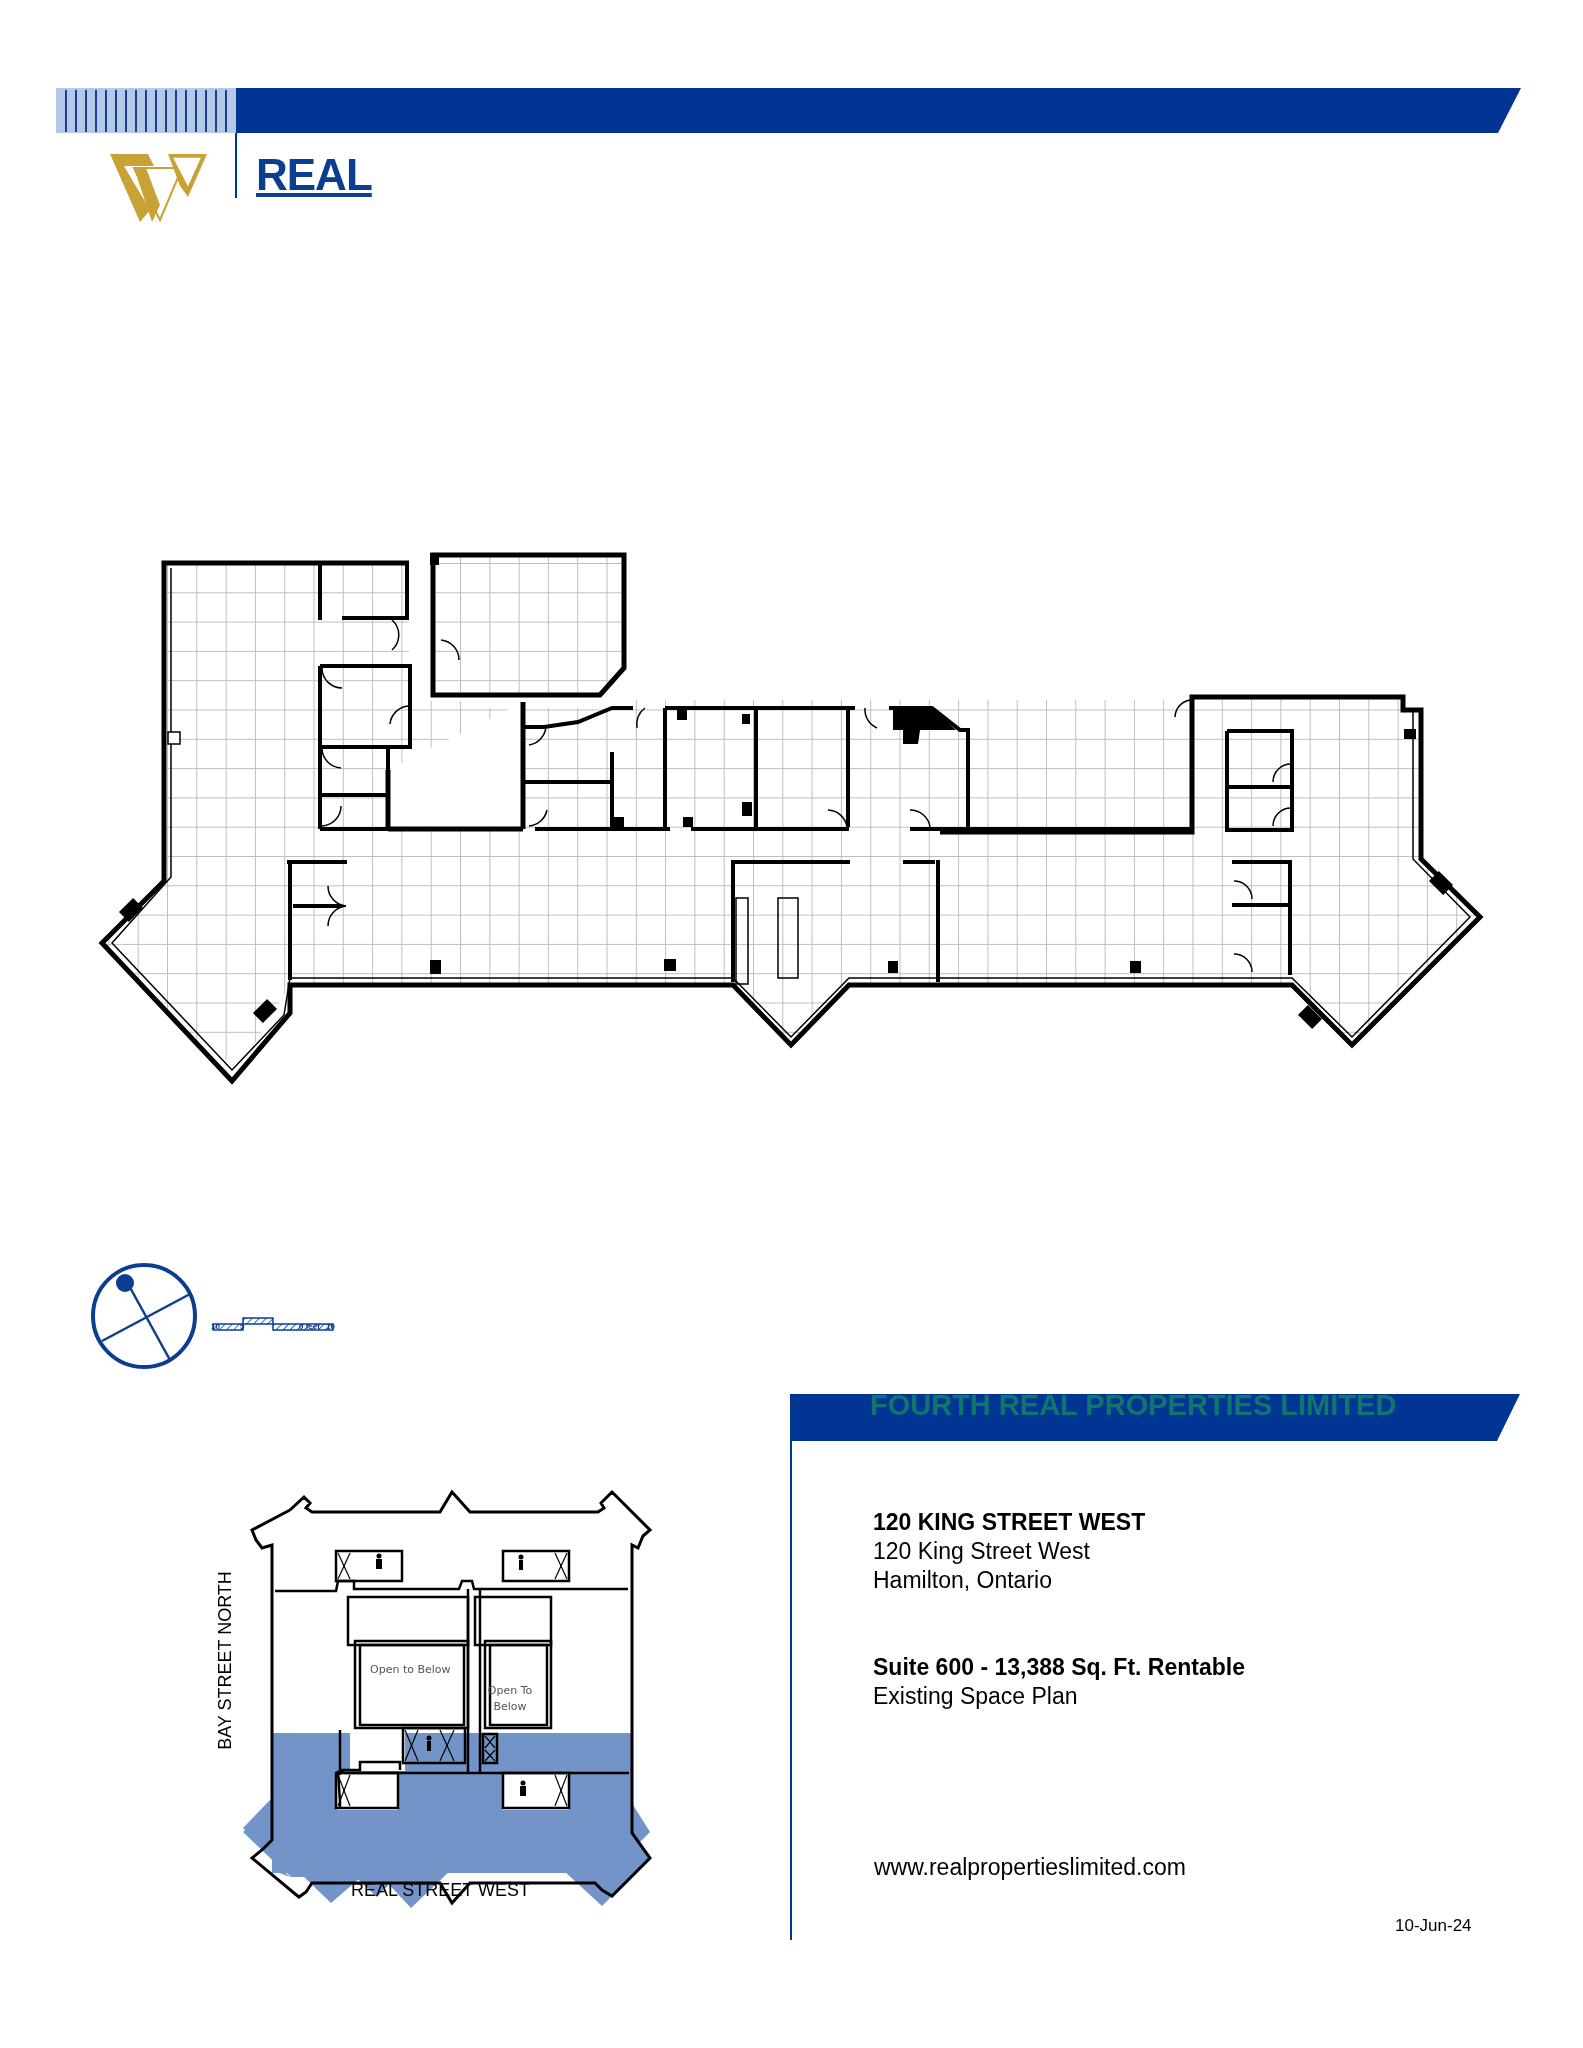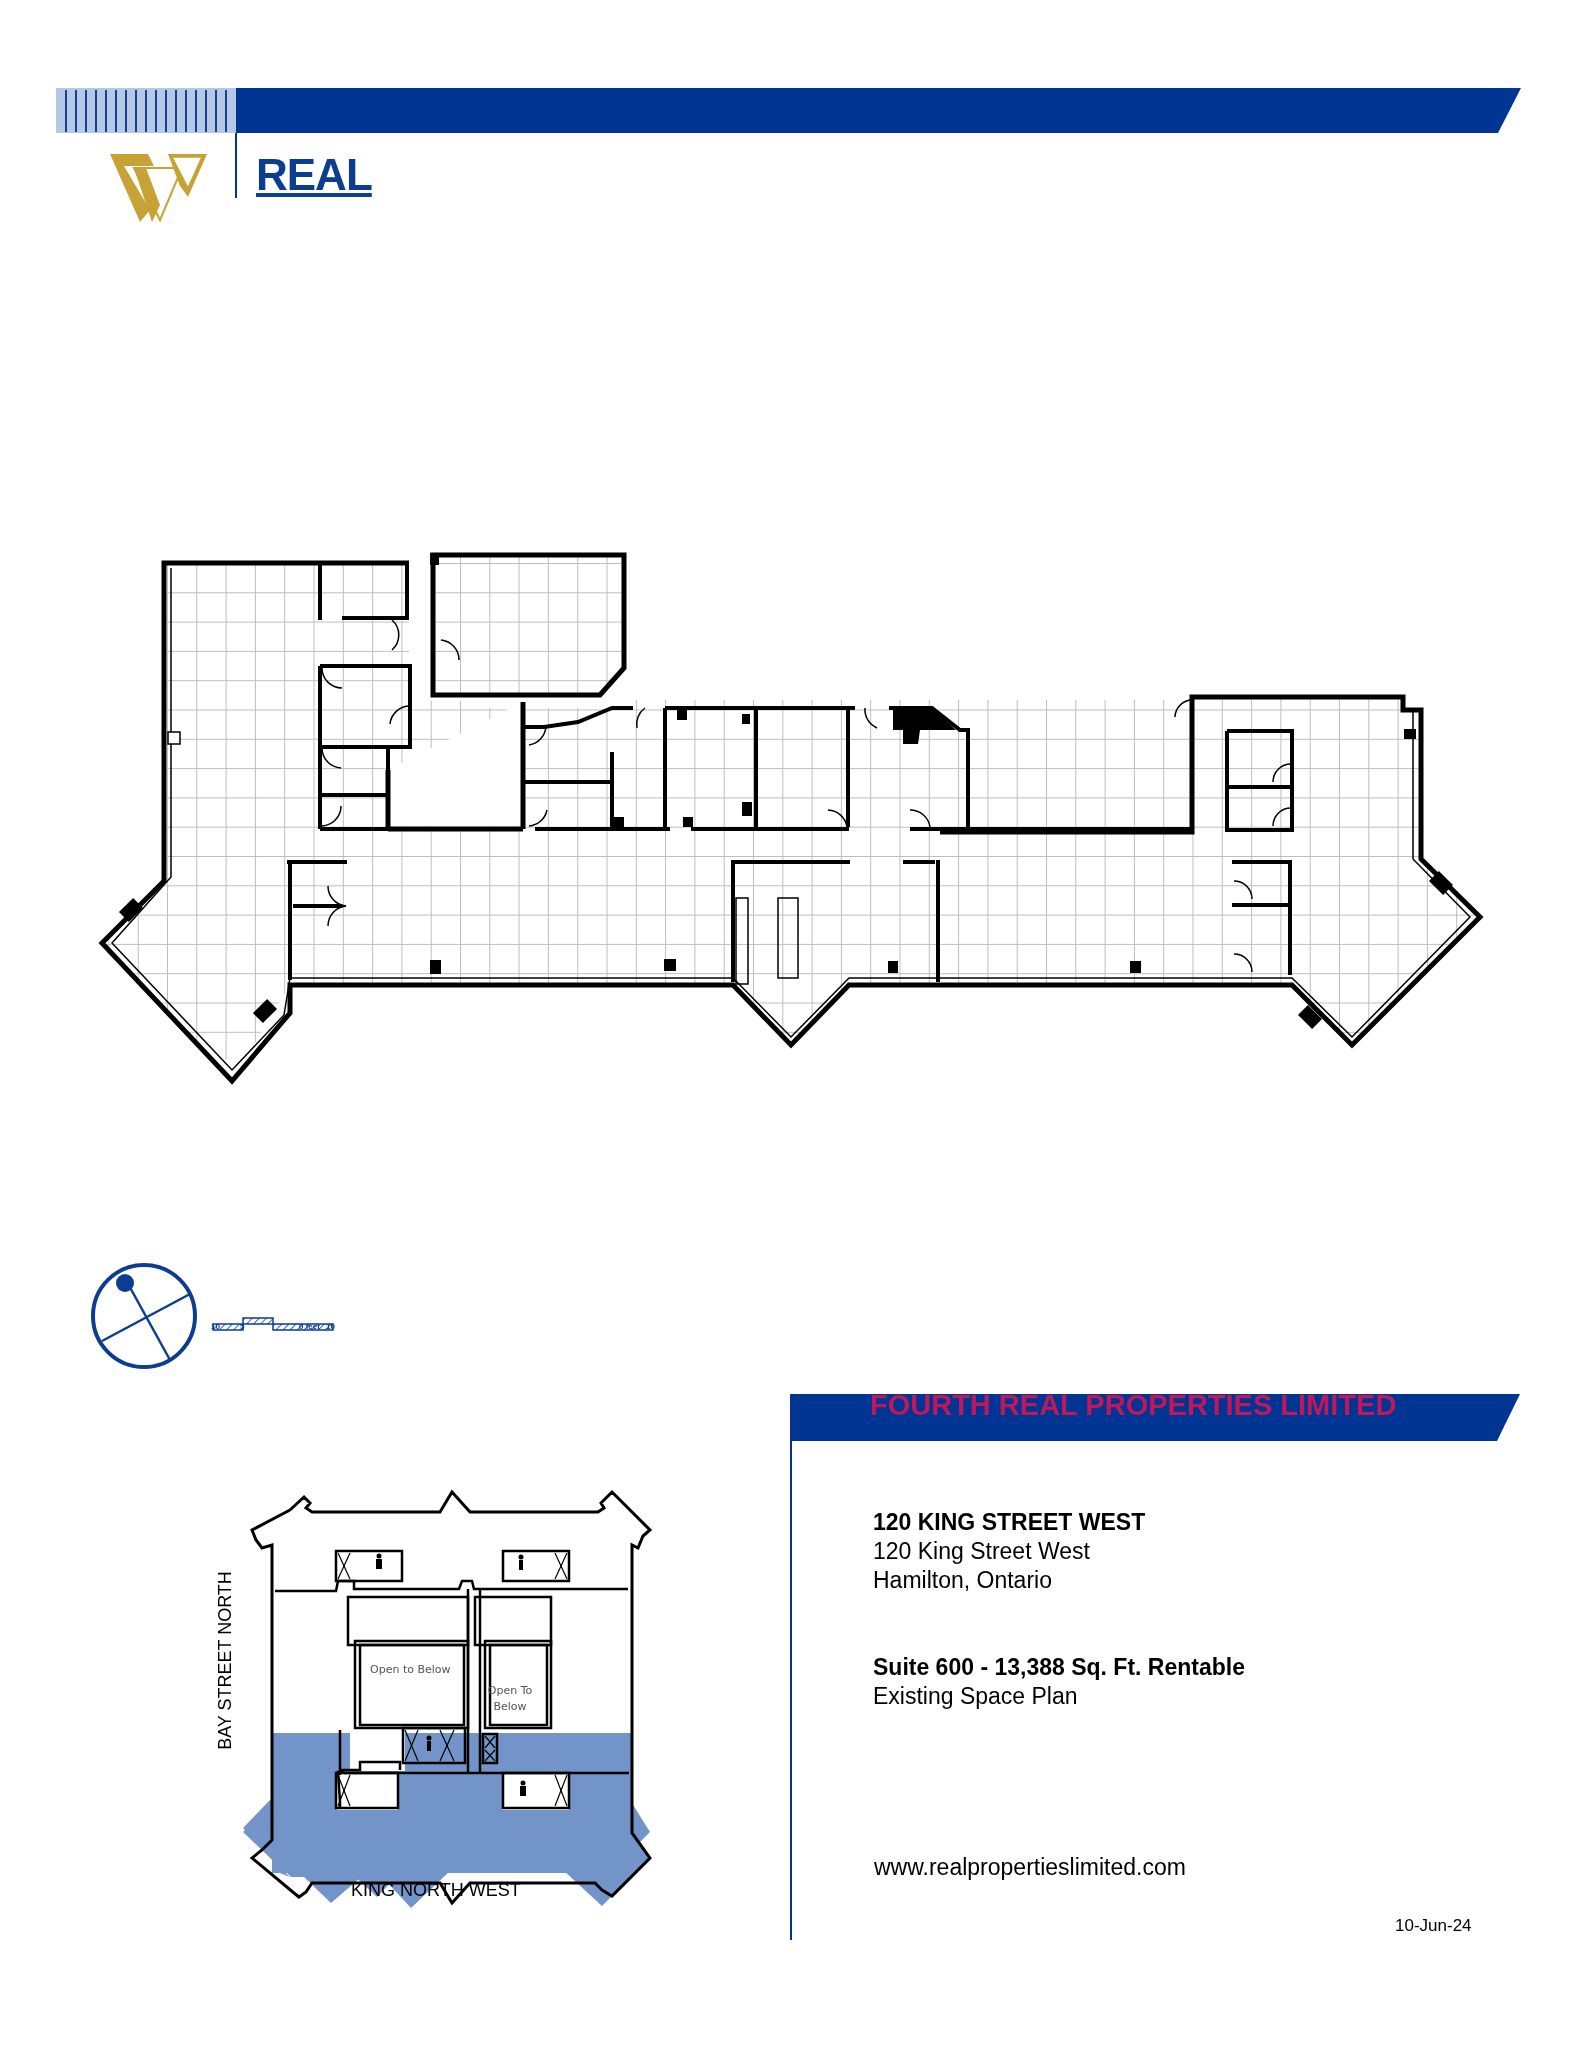--- a/index.html
+++ b/index.html
@@ -1,21 +1,21 @@
 <!DOCTYPE html>
 <html><head>
 <meta charset="utf-8">
 <style>
   html, body { margin:0; padding:0; background:#ffffff; }
   body { width:1583px; height:2048px; position:relative; overflow:hidden; font-family:"Liberation Sans", sans-serif; color:#000; }
   .abs { position:absolute; }
   #header-svg { left:0; top:0; }
   .logo-text { left:256px; top:150px; font-family:"Liberation Sans", sans-serif; font-weight:bold; font-size:44px; color:#0b3d91; letter-spacing:-1px;text-decoration:underline; }
   #plan-svg { left:0; top:0; }
-  .info-title-text { left:870px; top:1389px; font-size:29px; font-weight:bold; color:#be185d; white-space:nowrap; }
+  .info-title-text { left:870px; top:1389px; font-size:29px; font-weight:bold; color:#0f766e; white-space:nowrap; }
   .info-block { left:873px; font-size:23px; line-height:29px; white-space:nowrap; }
   .bold { font-weight:bold; }
   .website { left:874px; top:1854px; font-size:23px; white-space:nowrap; }
   .date { left:1395px; top:1916px; font-size:17px; white-space:nowrap; }
   .street-king { left:351px; top:1880px; font-size:18px; white-space:nowrap; }
   .street-bay { left:115px; top:1650px; font-size:18px; white-space:nowrap; transform:rotate(-90deg); transform-origin:center; width:220px; text-align:center; }
   .otb1 { left:370px; top:1663px; font-size:11px; color:#555; font-family:"DejaVu Sans", sans-serif; white-space:nowrap; }
   .otb2 { left:487px; top:1657px; font-size:11px; color:#555; font-family:"DejaVu Sans", sans-serif; text-align:center; line-height:16px; width:46px;margin-top:26px; }
   .scale-lbl { font-size:8px; color:#0b3d91; font-weight:bold; top:1322px; white-space:nowrap; }
 </style>
@@ -275,19 +275,19 @@
   <div>120 King Street West</div>
   <div>Hamilton, Ontario</div>
 </div>
 <div class="abs info-block" style="top:1653px;">
   <div class="bold">Suite 600 - 13,388 Sq. Ft. Rentable</div>
   <div>Existing Space Plan</div>
 </div>
 <div class="abs website">www.realpropertieslimited.com</div>
 <div class="abs date">10-Jun-24</div>
 
-<div class="abs street-king">KING NORTH WEST</div>
+<div class="abs street-king">REAL STREET WEST</div>
 <div class="abs street-bay">BAY STREET NORTH</div>
 <div class="abs otb1">Open to Below</div>
 <div class="abs otb2">
   <div>Open To</div>
   <div>Below</div>
 </div>
 
 </body></html>

